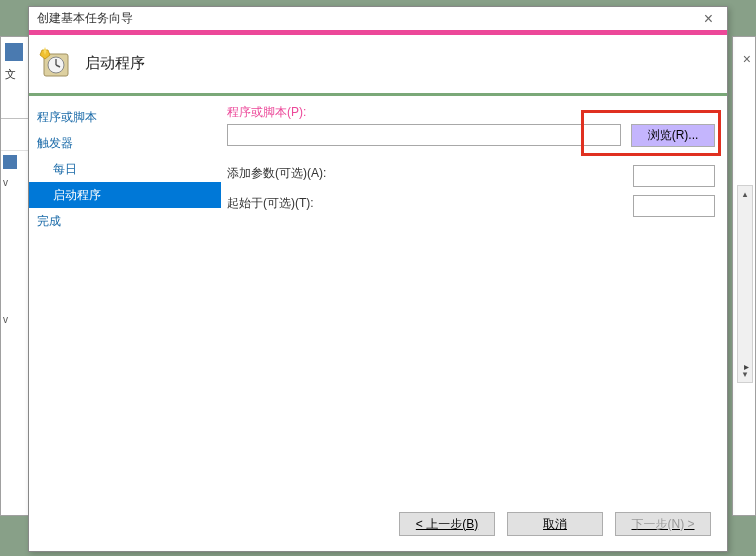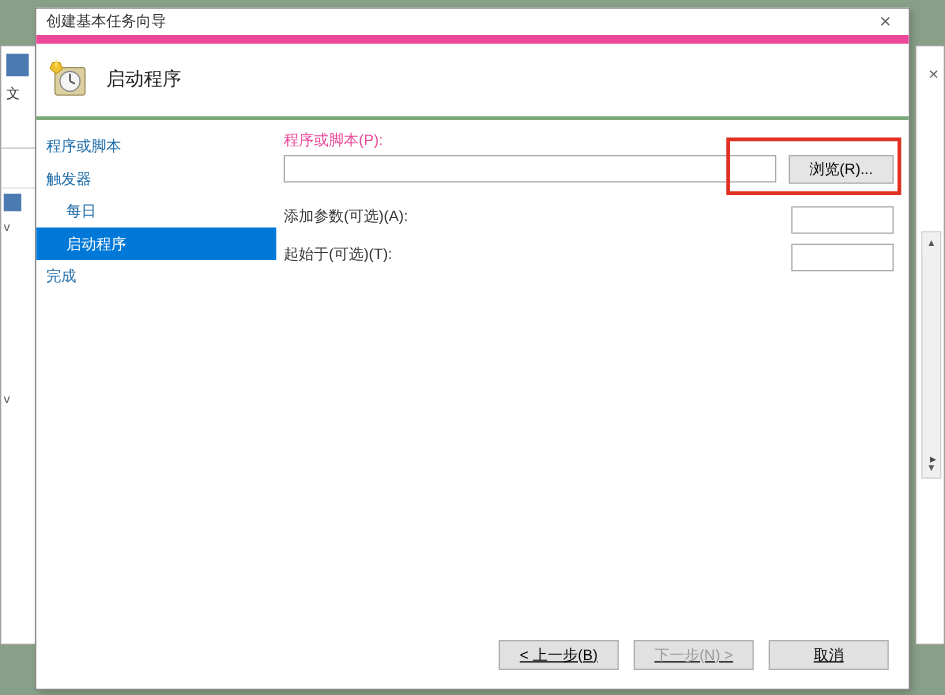--- a/index.html
+++ b/index.html
@@ -114,21 +114,21 @@
       background: #ffffff;
       border: 1px solid #888;
       box-shadow: 2px 2px 6px rgba(0,0,0,0.2);
     }
     .titlebar {
       height: 28px;
       display: flex;
       align-items: center;
       justify-content: space-between;
       padding: 0 8px;
-      border-bottom: 7px solid #ec4899;
+      border-bottom: 5px solid #ec4899;
       gap: 10px;
     }
     .titlebar-text {
       font-size: 12px;
       color: #333;
     }
     .titlebar-close {
       font-size: 16px;
       color: #666;
       font-weight: 300;
@@ -209,21 +209,21 @@
     }
     .txt-lg {
       flex: 1;
     }
     .txt-sm {
       width: 82px;
     }
     .browse-btn {
       width: 84px;
       height: 23px;
-      background: #e5e5e5;
+      background: #c4b5fd;
       border: 1px solid #adadad;
       font-size: 12px;
       cursor: pointer;
     }
     .red-box {
       position: absolute;
       right: -6px;
       top: -14px;
       width: 140px;
       height: 46px;
@@ -340,16 +340,16 @@
 
       <div class="opt-row">
         <span class="opt-label">起始于(可选)(T):</span>
         <input class="txt-input txt-sm" value="" style="">
       </div>
     </div>
   </div>
 
   <div class="footer">
     <button class="btn">&lt; 上一步(B)</button>
+    <button class="btn">取消</button>
     <button class="btn disabled">下一步(N) &gt;</button>
-    <button class="btn">取消</button>
   </div>
 </div>
 
 </body></html>

